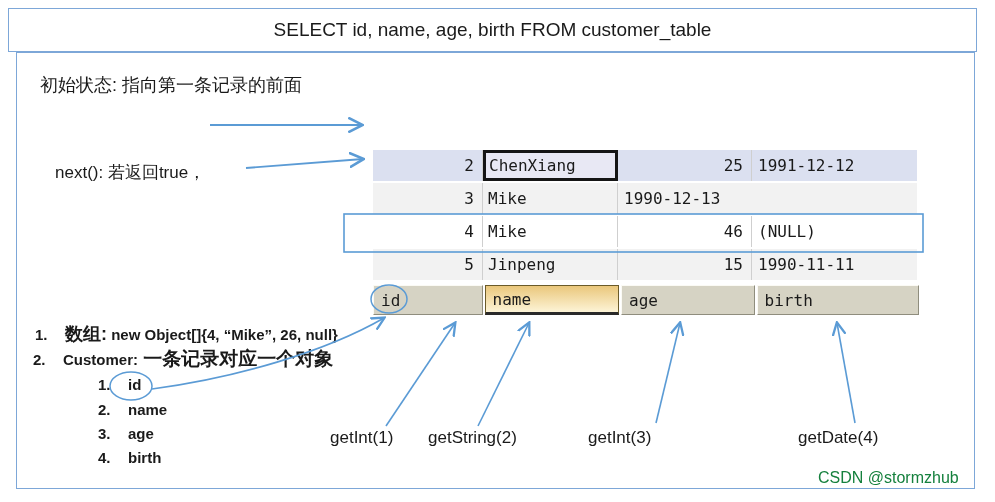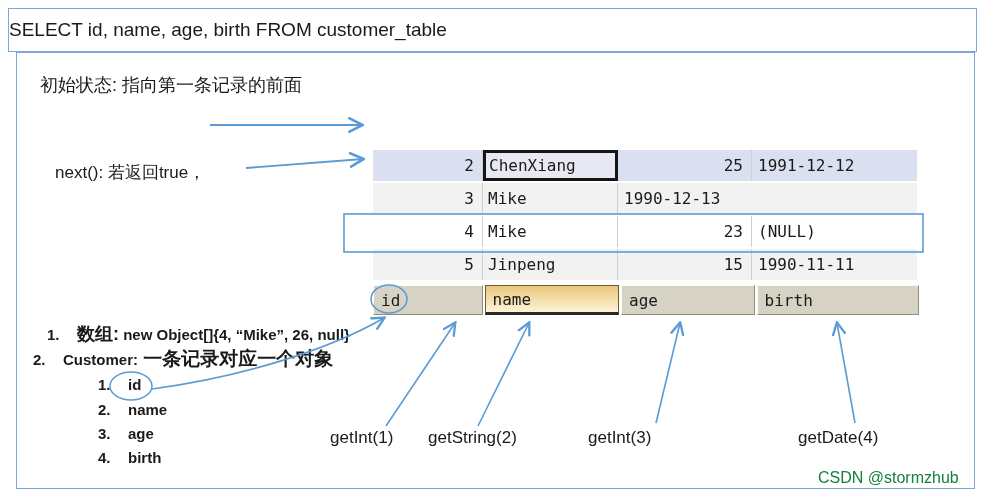--- a/index.html
+++ b/index.html
@@ -1,20 +1,20 @@
 <!DOCTYPE html>
 <html><head>
 <meta charset="utf-8">
 <style>
   * { margin:0; padding:0; box-sizing:border-box; }
   body { background:#fff; font-family:"Liberation Sans", sans-serif; color:#1a1a1a; }
   .canvas { position:relative; width:995px; height:502px; background:#fff; overflow:hidden; }
 
   .title-box { position:absolute; left:8px; top:8px; width:969px; height:44px;
-    border:1px solid #7da7d8; background:#fff; display:flex; align-items:center; }
+    border:1px solid #7da7d8; background:#fff; display:flex; align-items:center; justify-content:center; }
   .title-box span { font-size:19px; }
 
   .content-box { position:absolute; left:16px; top:52px; width:959px; height:437px;
     border:1px solid #7da7d8; background:#fff; }
 
   .initial-state { position:absolute; left:40px; top:73px; font-size:18px; }
 
   .next-label { position:absolute; left:55px; top:160px; font-size:17px; line-height:26px; }
 
   
@@ -77,21 +77,21 @@
       <div class="cell c3">1991-12-12</div>
     </div>
     <div class="rs-row row-alt">
       <div class="cell c0">3</div>
       <div class="cell c1">Mike</div>
       <div class="cell c3">1990-12-13</div>
     </div>
     <div class="rs-row row-white">
       <div class="cell c0">4</div>
       <div class="cell c1">Mike</div>
-      <div class="cell c2">23</div>
+      <div class="cell c2">46</div>
       <div class="cell c3">(NULL)</div>
     </div>
     <div class="rs-row row-alt">
       <div class="cell c0">5</div>
       <div class="cell c1">Jinpeng</div>
       <div class="cell c2">15</div>
       <div class="cell c3">1990-11-11</div>
     </div>
   </div>
 
@@ -103,21 +103,21 @@
       <span>name</span>
     </div>
     <div class="hcell h2">
       <span>age</span>
     </div>
     <div class="hcell h3">
       <span>birth</span>
     </div>
   </div>
 
-  <div class="note-line" style="left:47px; top:322px;">
+  <div class="note-line" style="left:35px; top:322px;">
     <span class="note-num">1.</span><span class="cjk">数组:</span><span> new Object[]{4, “Mike”, 26, null}</span>
   </div>
   <div class="note-line" style="left:33px; top:346px;">
     <span class="note-num">2.</span><span>Customer:</span><span class="cjk-big"> 一条记录对应一个对象</span>
   </div>
   <div class="note-line" style="left:98px; top:376px;">
     <span class="sub-num">1.</span><span>id</span>
   </div>
   <div class="note-line" style="left:98px; top:401px;">
     <span class="sub-num">2.</span><span>name</span>

